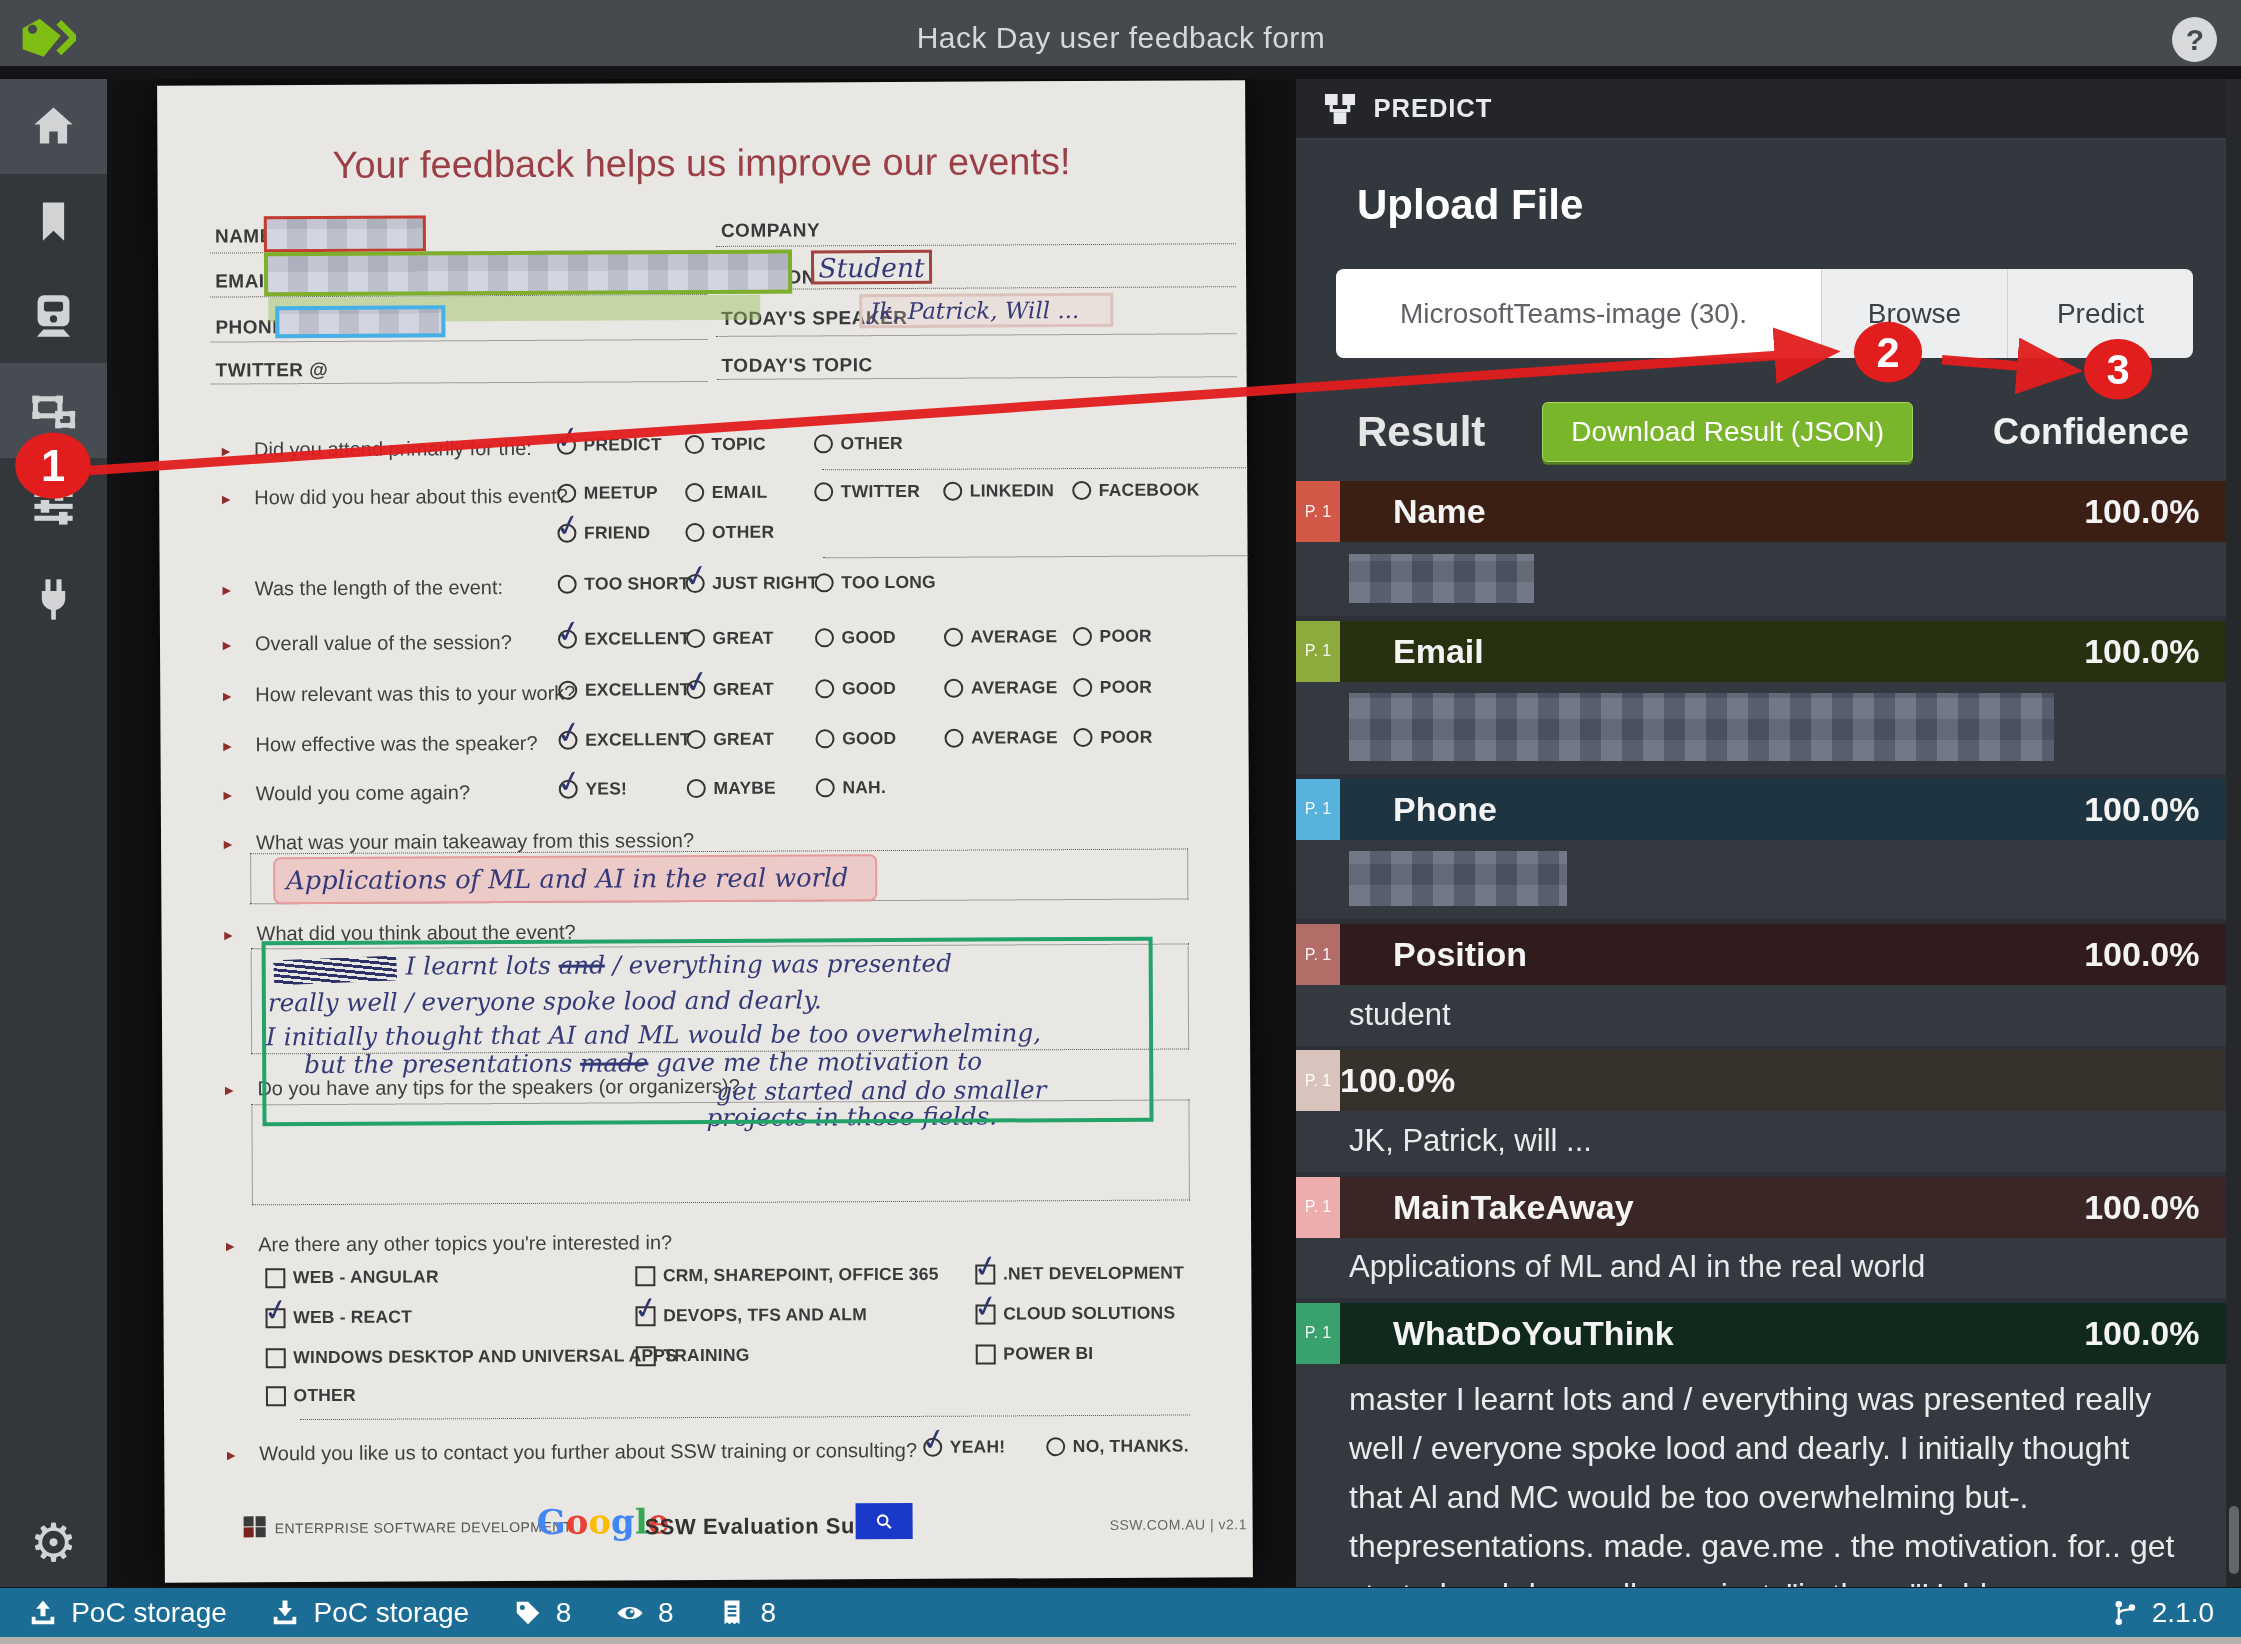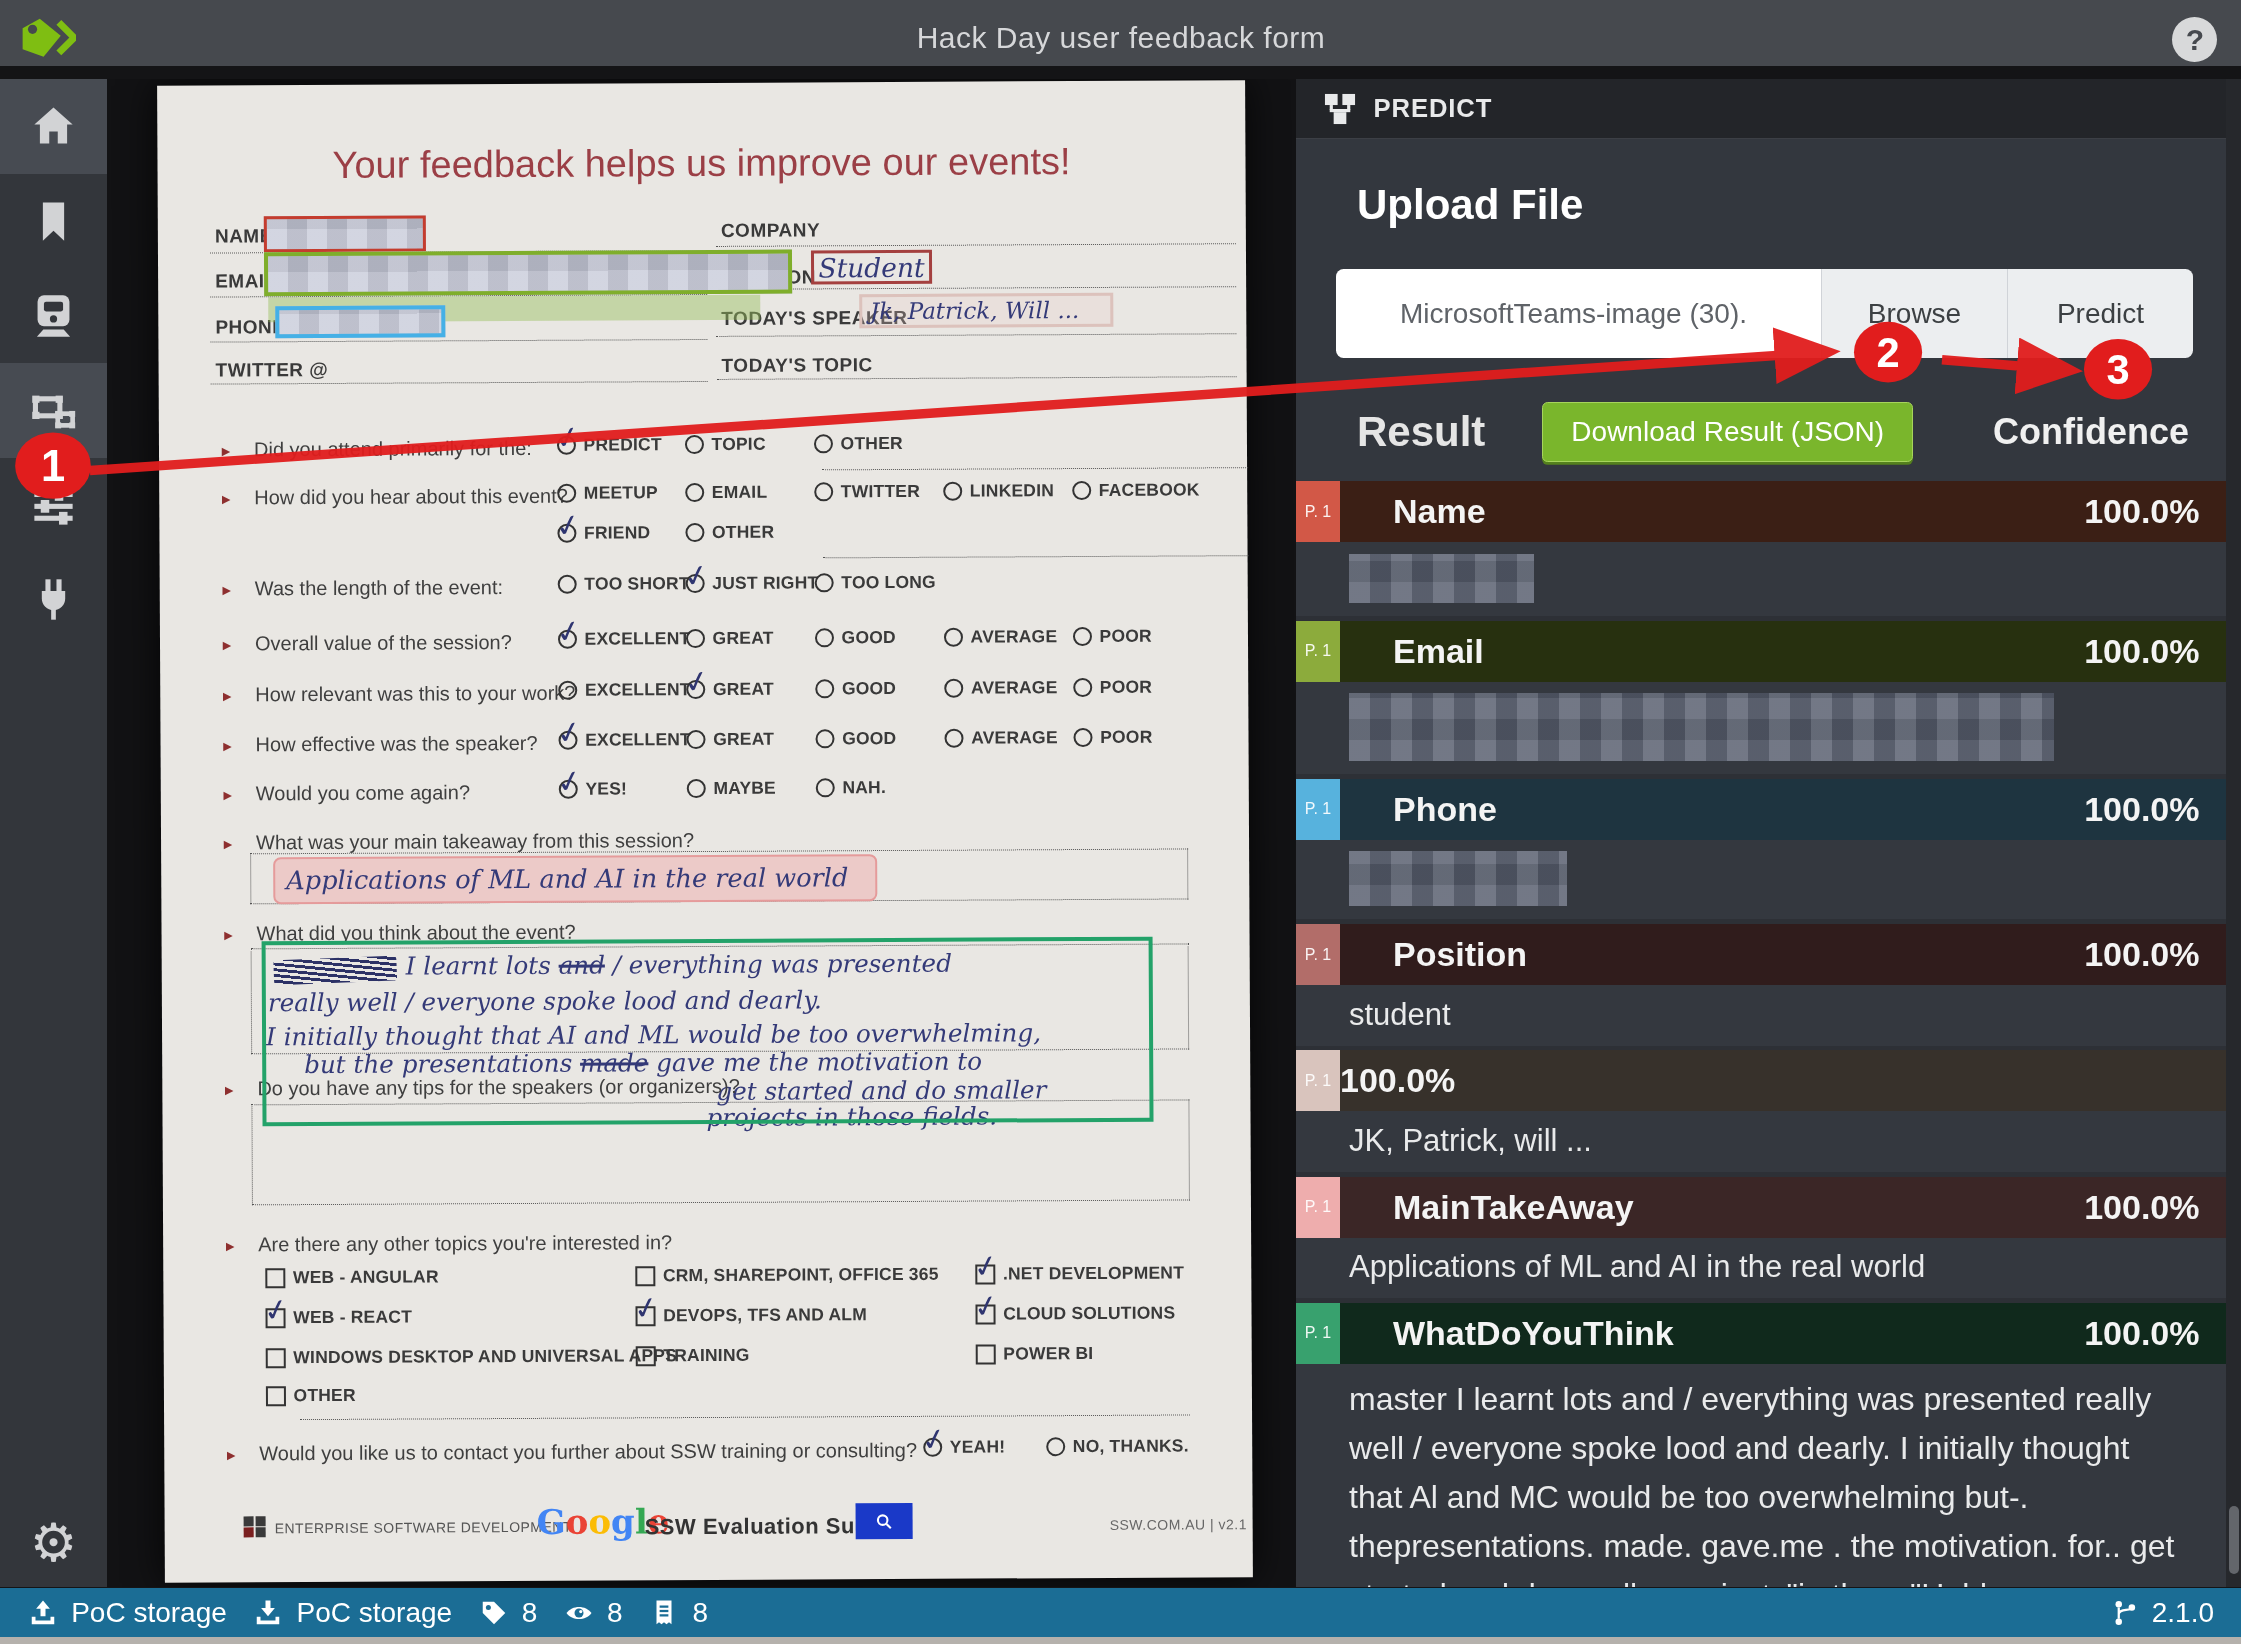--- a/index.html
+++ b/index.html
@@ -70,21 +70,21 @@
   .b1{background:#8cab3c}.r1{background:#27300f}
   .b2{background:#57b2dd}.r2{background:#1e3440}
   .b3{background:#b26d69}.r3{background:#301c1c}
   .b4{background:#d9c4bd}.r4{background:#37312b}
   .b5{background:#eeadad}.r5{background:#3b2626}
   .b6{background:#38a16e}.r6{background:#10291c}
   .vscroll{position:absolute;right:0;top:0;width:16px;height:100%;background:#26282c;}
   .vthumb{position:absolute;right:2.8px;bottom:13.2px;width:10.4px;height:68px;background:#63666b;border-radius:5.7px;}
 
   
-  .statusbar{position:absolute;left:0;top:1588px;width:2242px;height:49px;background:#1b6d95;z-index:6;display:flex;align-items:center;color:#fff;font-size:28px;padding:0 28px;box-sizing:border-box;}
+  .statusbar{position:absolute;left:0;top:1588px;width:2242px;height:49px;background:#1b6d95;z-index:6;display:flex;align-items:center;color:#fff;font-size:28px;padding:0 28px;box-sizing:border-box;gap:17px;}
   .sgroup{display:flex;align-items:center;gap:13.2px;margin-right:26.5px;}
   .statusbar svg{width:30px;height:30px;fill:#fff;}
   .sb-right{margin-left:auto;display:flex;align-items:center;gap:11.4px;}
   .bstrip{position:absolute;left:0;top:1637px;width:2242px;height:7.6px;background:#b5b1ac;z-index:6;}
 
   
   .overlay{position:absolute;left:0;top:0;width:2242px;height:1645px;z-index:99;pointer-events:none;}
 </style>
 </head>
 <body>

